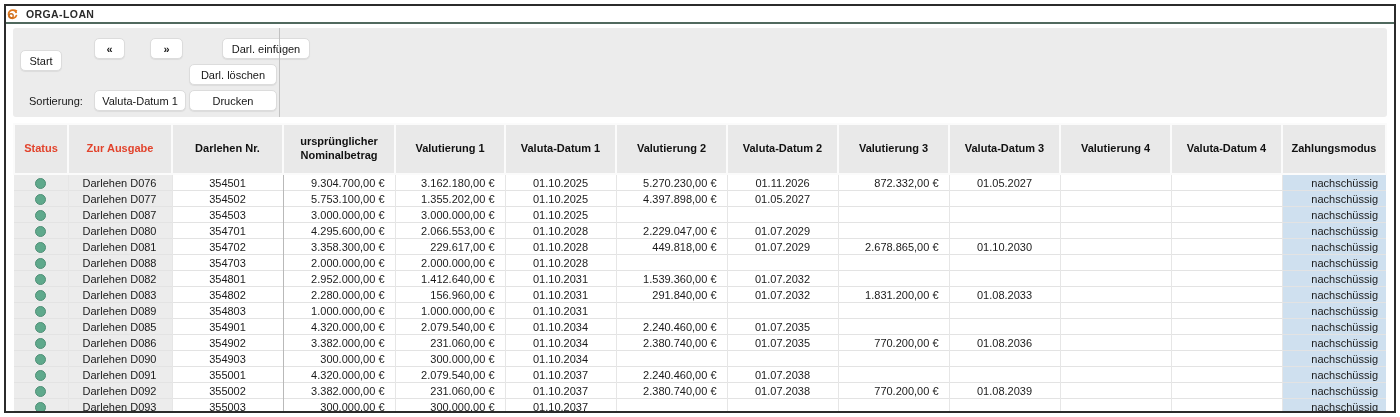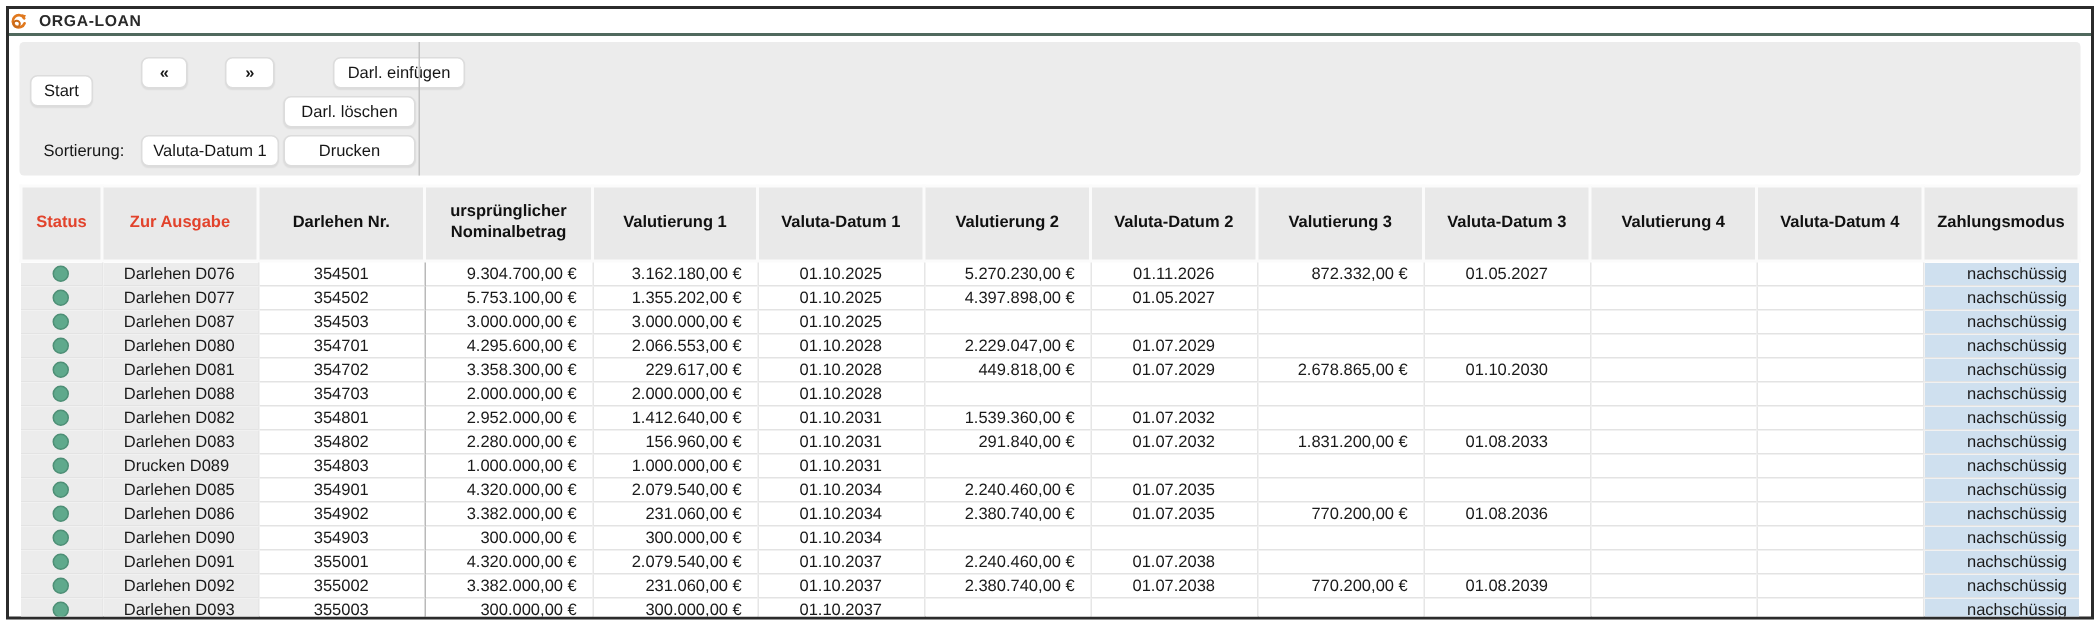--- a/index.html
+++ b/index.html
@@ -226,21 +226,21 @@
     <td class="money">291.840,00 €</td>
     <td class="date">01.07.2032</td>
     <td class="money">1.831.200,00 €</td>
     <td class="date">01.08.2033</td>
     <td class="money"></td>
     <td class="date"></td>
     <td class="c-modus">nachschüssig</td>
   </tr>
           <tr>
     <td class="c-status"><span class="dot"></span></td>
-    <td class="c-ausgabe">Drucken D089</td>
+    <td class="c-ausgabe">Darlehen D089</td>
     <td class="c-nr">354803</td>
     <td class="money">1.000.000,00 €</td>
     <td class="money">1.000.000,00 €</td>
     <td class="date">01.10.2031</td>
     <td class="money"></td>
     <td class="date"></td>
     <td class="money"></td>
     <td class="date"></td>
     <td class="money"></td>
     <td class="date"></td>

